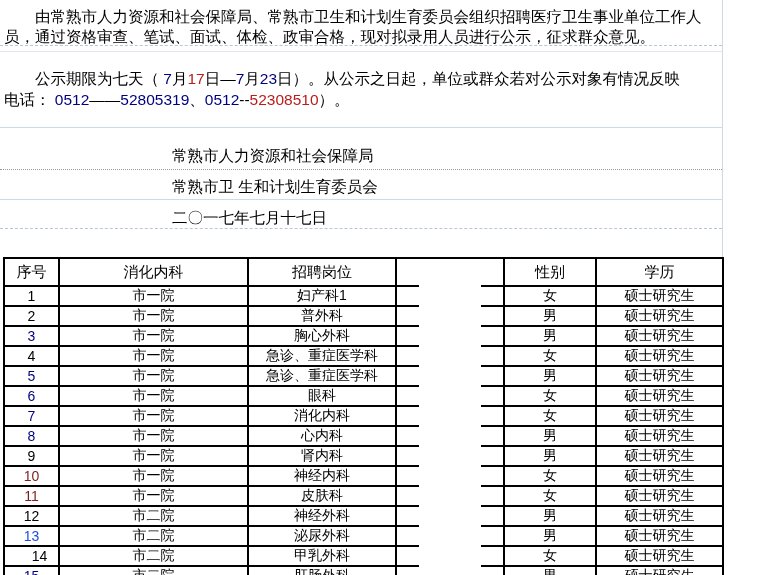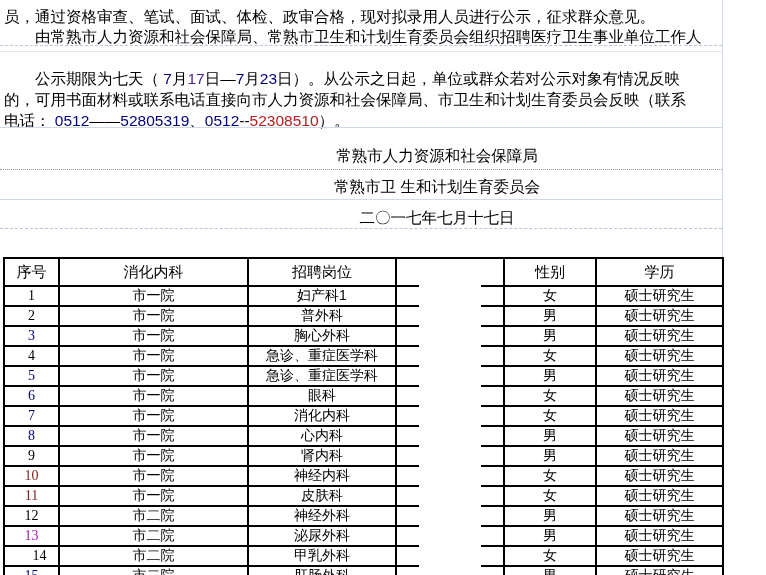--- a/index.html
+++ b/index.html
@@ -10,21 +10,21 @@
   }
   
   .para {
     position:absolute; left:4px; width:722px;
     font-size:15.5px; color:#000; letter-spacing:0;
   }
   .para .tline { white-space:pre; }
   #para1 { top:7px;  line-height:20px; }
   #para2 { top:68px; line-height:21px; }
   .sigline {
-    position:absolute; left:160px; width:554px; text-align:center;
+    position:absolute; left:172px; width:554px; 
     font-size:15.5px; color:#000; white-space:pre;
   }
   #sig1 { top:146px; }
   #sig2 { top:177px; }
   #sig3 { top:208px; }
   
   .hline { position:absolute; left:0; width:722px; height:0; }
   #hl1 { top:45px;  border-top:1px dashed #b9c6da; }
   #hl2 { top:51px;  border-top:1px solid  #e3e8f0; }
   #hl3 { top:127px; border-top:1px solid  #d0d9e6; }
@@ -42,40 +42,39 @@
     background:#ffffff;
   }
   table.grid td {
     border:2px solid #000; text-align:center; vertical-align:middle;
     overflow:hidden; white-space:nowrap; padding:0;
   }
   tr.hdr   { height:28px; }
   tr.hdr td{ font-size:15px; }
   tr.row   { height:19px; }
   tr.row td{ font-size:14px; }
-  td.c-num { font-family:Liberation Serif, serif; }
+  td.c-num { font-family:Liberation Sans, sans-serif; }
   
   .redaction {
     position:absolute; left:419px; top:260px; width:62px; height:315px;
     background:#ffffff;
   }
 </style>
 </head>
 <body>
 
 <div class="page">
 
   <div class="para" id="para1">
+      <div class="tline"><span>　　由常熟市人力资源和社会保障局、常熟市卫生和计划生育委员会组织招聘医疗卫生事业单位工作人</span></div>
       <div class="tline"><span>员，通过资格审查、笔试、面试、体检、政审合格，现对拟录用人员进行公示，征求群众意见。</span></div>
-      <div class="tline"><span>　　由常熟市人力资源和社会保障局、常熟市卫生和计划生育委员会组织招聘医疗卫生事业单位工作人</span></div>
     </div>
 
   <div class="para" id="para2">
-      <div class="tline"><span>　　公示期限为七天（ </span><span style="color: rgb(0, 0, 128);">7</span><span>月</span><span style="color: #4c1d95;">17</span><span>日—</span><span style="color: rgb(0, 0, 128);">7</span><span>月</span><span style="color: rgb(0, 0, 128);">23</span><span>日）。从公示之日起，单位或群众若对公示对象有情况反映</span></div>
-      <div class="tline"><span>的，可用书面材料或联系电话直接向市人力资源和社会保障局、市卫生和计划生育委员会反映（联系</span></div>
+      <div class="tline"><span>　　公示期限为七天（ </span><span style="color: rgb(0, 0, 128);">7</span><span>月</span><span style="color: #b91c1c;">17</span><span>日—</span><span style="color: rgb(0, 0, 128);">7</span><span>月</span><span style="color: rgb(0, 0, 128);">23</span><span>日）。从公示之日起，单位或群众若对公示对象有情况反映</span></div>
       <div class="tline"><span>电话： </span><span style="color: rgb(0, 0, 128);">0512</span><span>——</span><span style="color: rgb(0, 0, 128); text-align: right;">52805319</span><span>、</span><span style="color: rgb(0, 0, 128);">0512</span><span>--</span><span style="color: #b91c1c;">52308510</span><span>）。</span></div>
     </div>
 
   <div class="sigline" id="sig1">常熟市人力资源和社会保障局</div>
   <div class="sigline" id="sig2">常熟市卫 生和计划生育委员会</div>
   <div class="sigline" id="sig3">二〇一七年七月十七日</div>
 
   <div class="hline" id="hl1"></div>
   <div class="hline" id="hl2"></div>
   <div class="hline" id="hl3"></div>
@@ -193,21 +192,21 @@
   </tr>
         <tr class="row">
     <td class="c-num" style="color: #000000;">12</td>
     <td>市二院</td>
     <td>神经外科</td>
     <td></td>
     <td>男</td>
     <td>硕士研究生</td>
   </tr>
         <tr class="row">
-    <td class="c-num" style="color: #a21caf;">13</td>
+    <td class="c-num" style="color: #1d4ed8;">13</td>
     <td>市二院</td>
     <td>泌尿外科</td>
     <td></td>
     <td>男</td>
     <td>硕士研究生</td>
   </tr>
         <tr class="row">
     <td class="c-num" style="color: rgb(0, 0, 0); padding-left: 16px;">14</td>
     <td>市二院</td>
     <td>甲乳外科</td>

